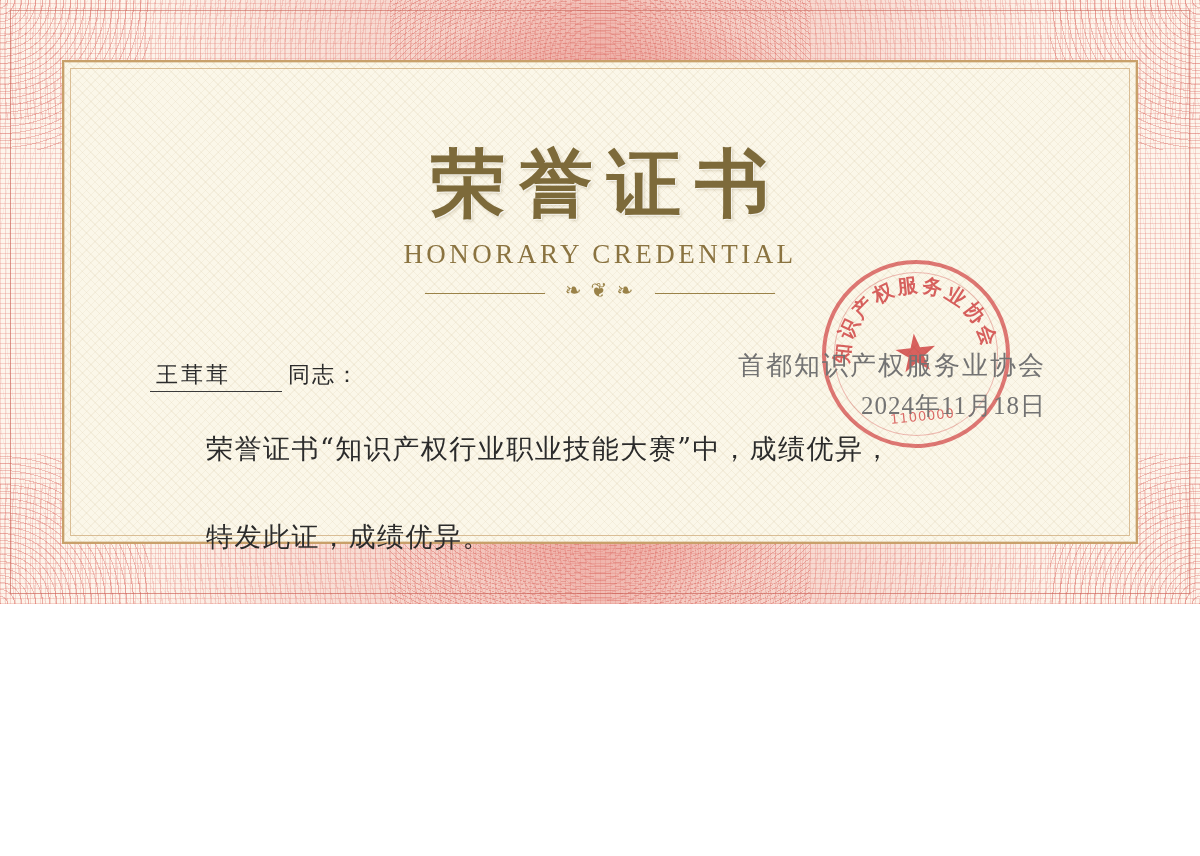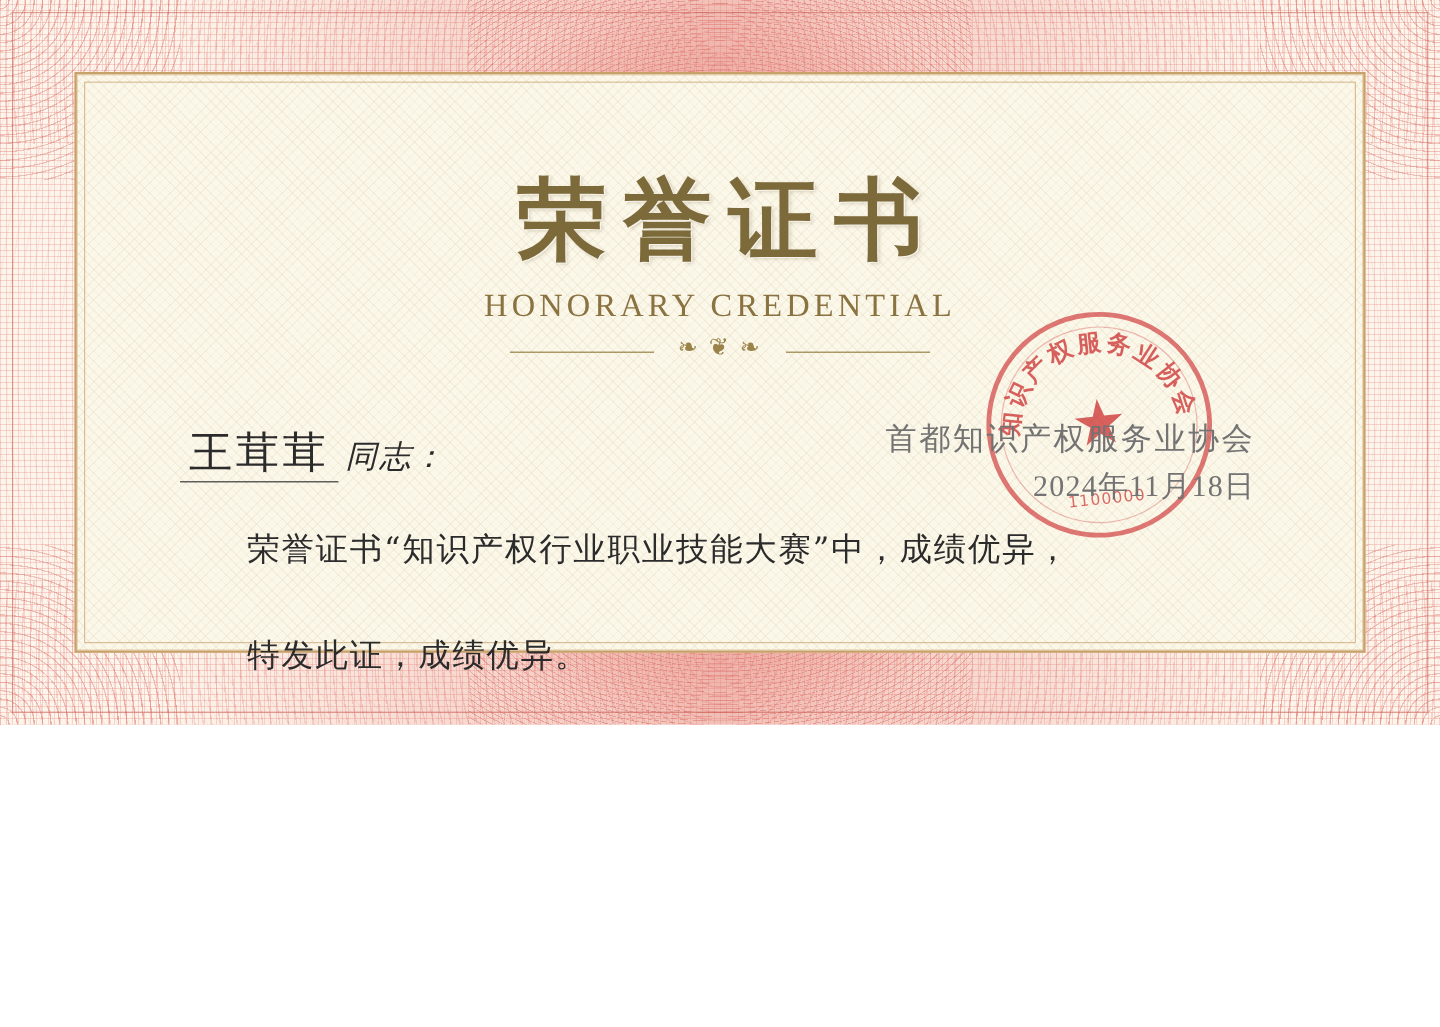--- a/index.html
+++ b/index.html
@@ -160,32 +160,30 @@
     font-family: "DejaVu Serif", "Liberation Serif", serif;
   }
   .salutation {
     font-size: 26px;
     line-height: 1;
     white-space: nowrap;
   }
   .recipient {
     display: inline-block;
     min-width: 120px;
-    text-align: center;
     border-bottom: 1.5px solid #3a3a3a;
     padding: 0 6px 5px 6px;
     letter-spacing: 3px;
-    font-size: 36px;
+    font-size: 22px;
   }
   .salutation-suffix {
     display: inline-block;
     padding-left: 6px;
     letter-spacing: 2px;
-    font-size: 26px;
-    font-style: italic;
+    font-size: 22px;
   }
 
   .para {
     font-size: 27px;
     line-height: 62px;
     letter-spacing: 1.5px;
     margin-top: 26px;
     text-indent: 56px;
   }
   .para.second { margin-top: 8px; }

